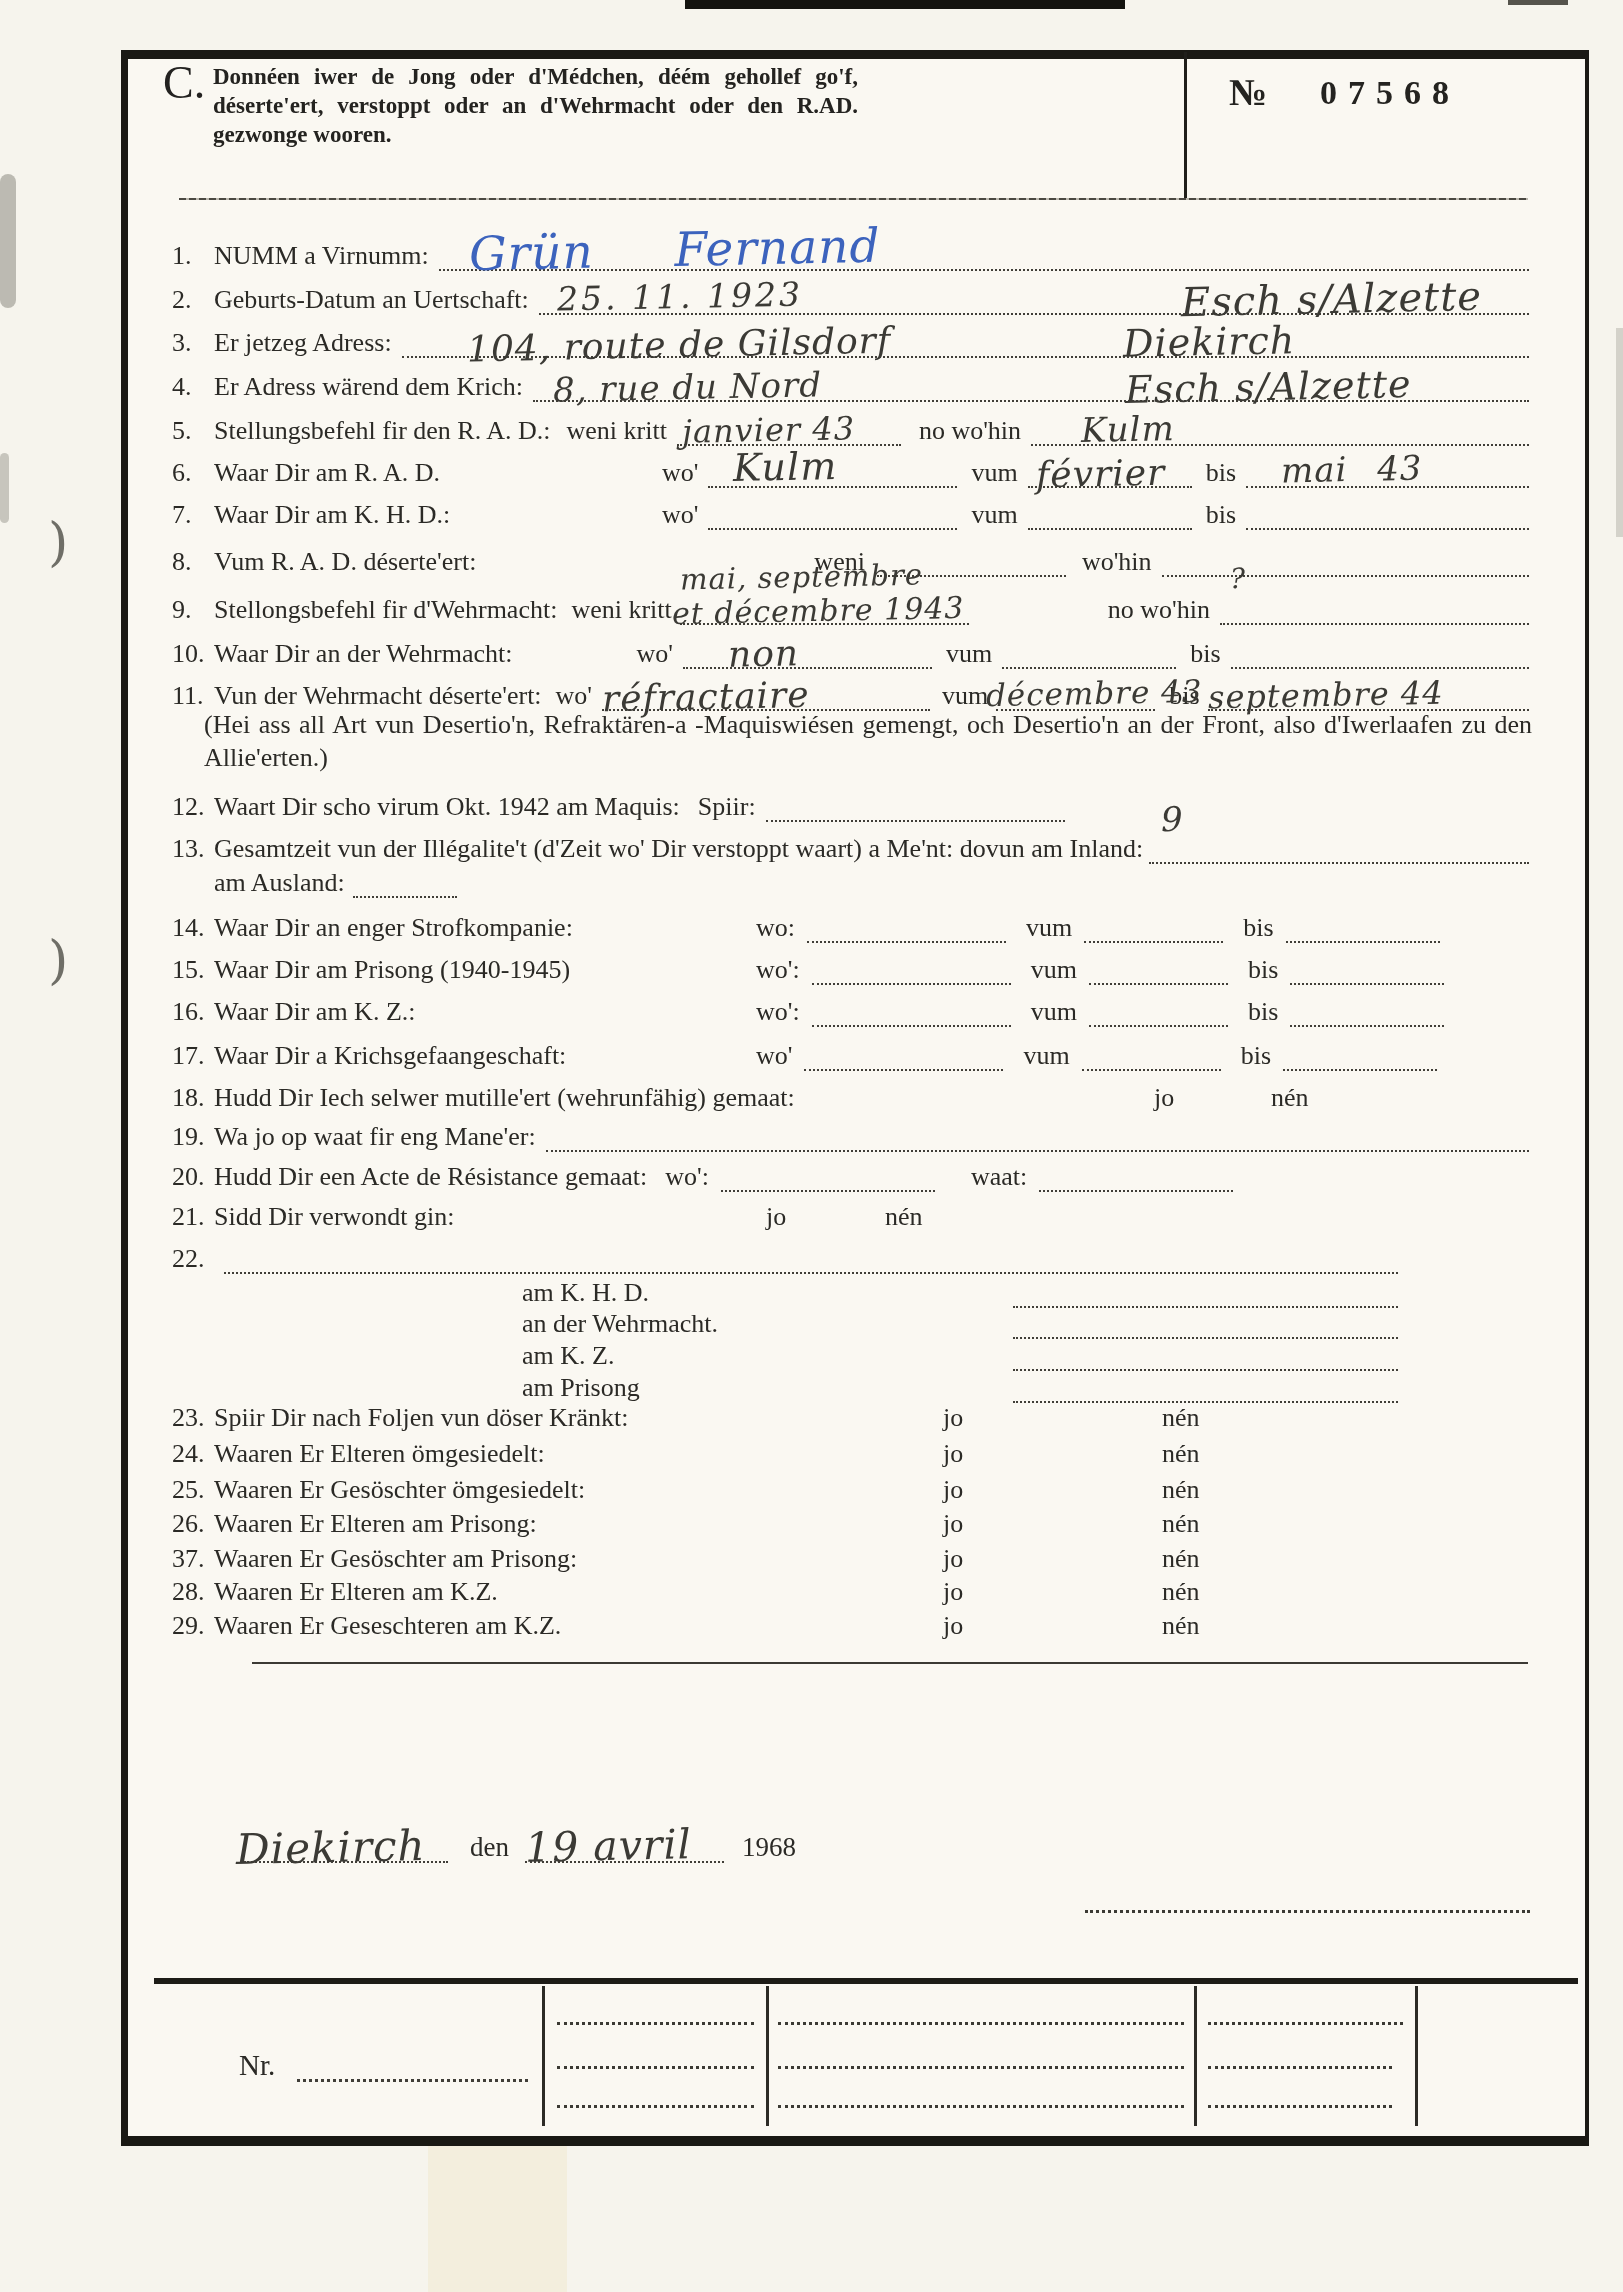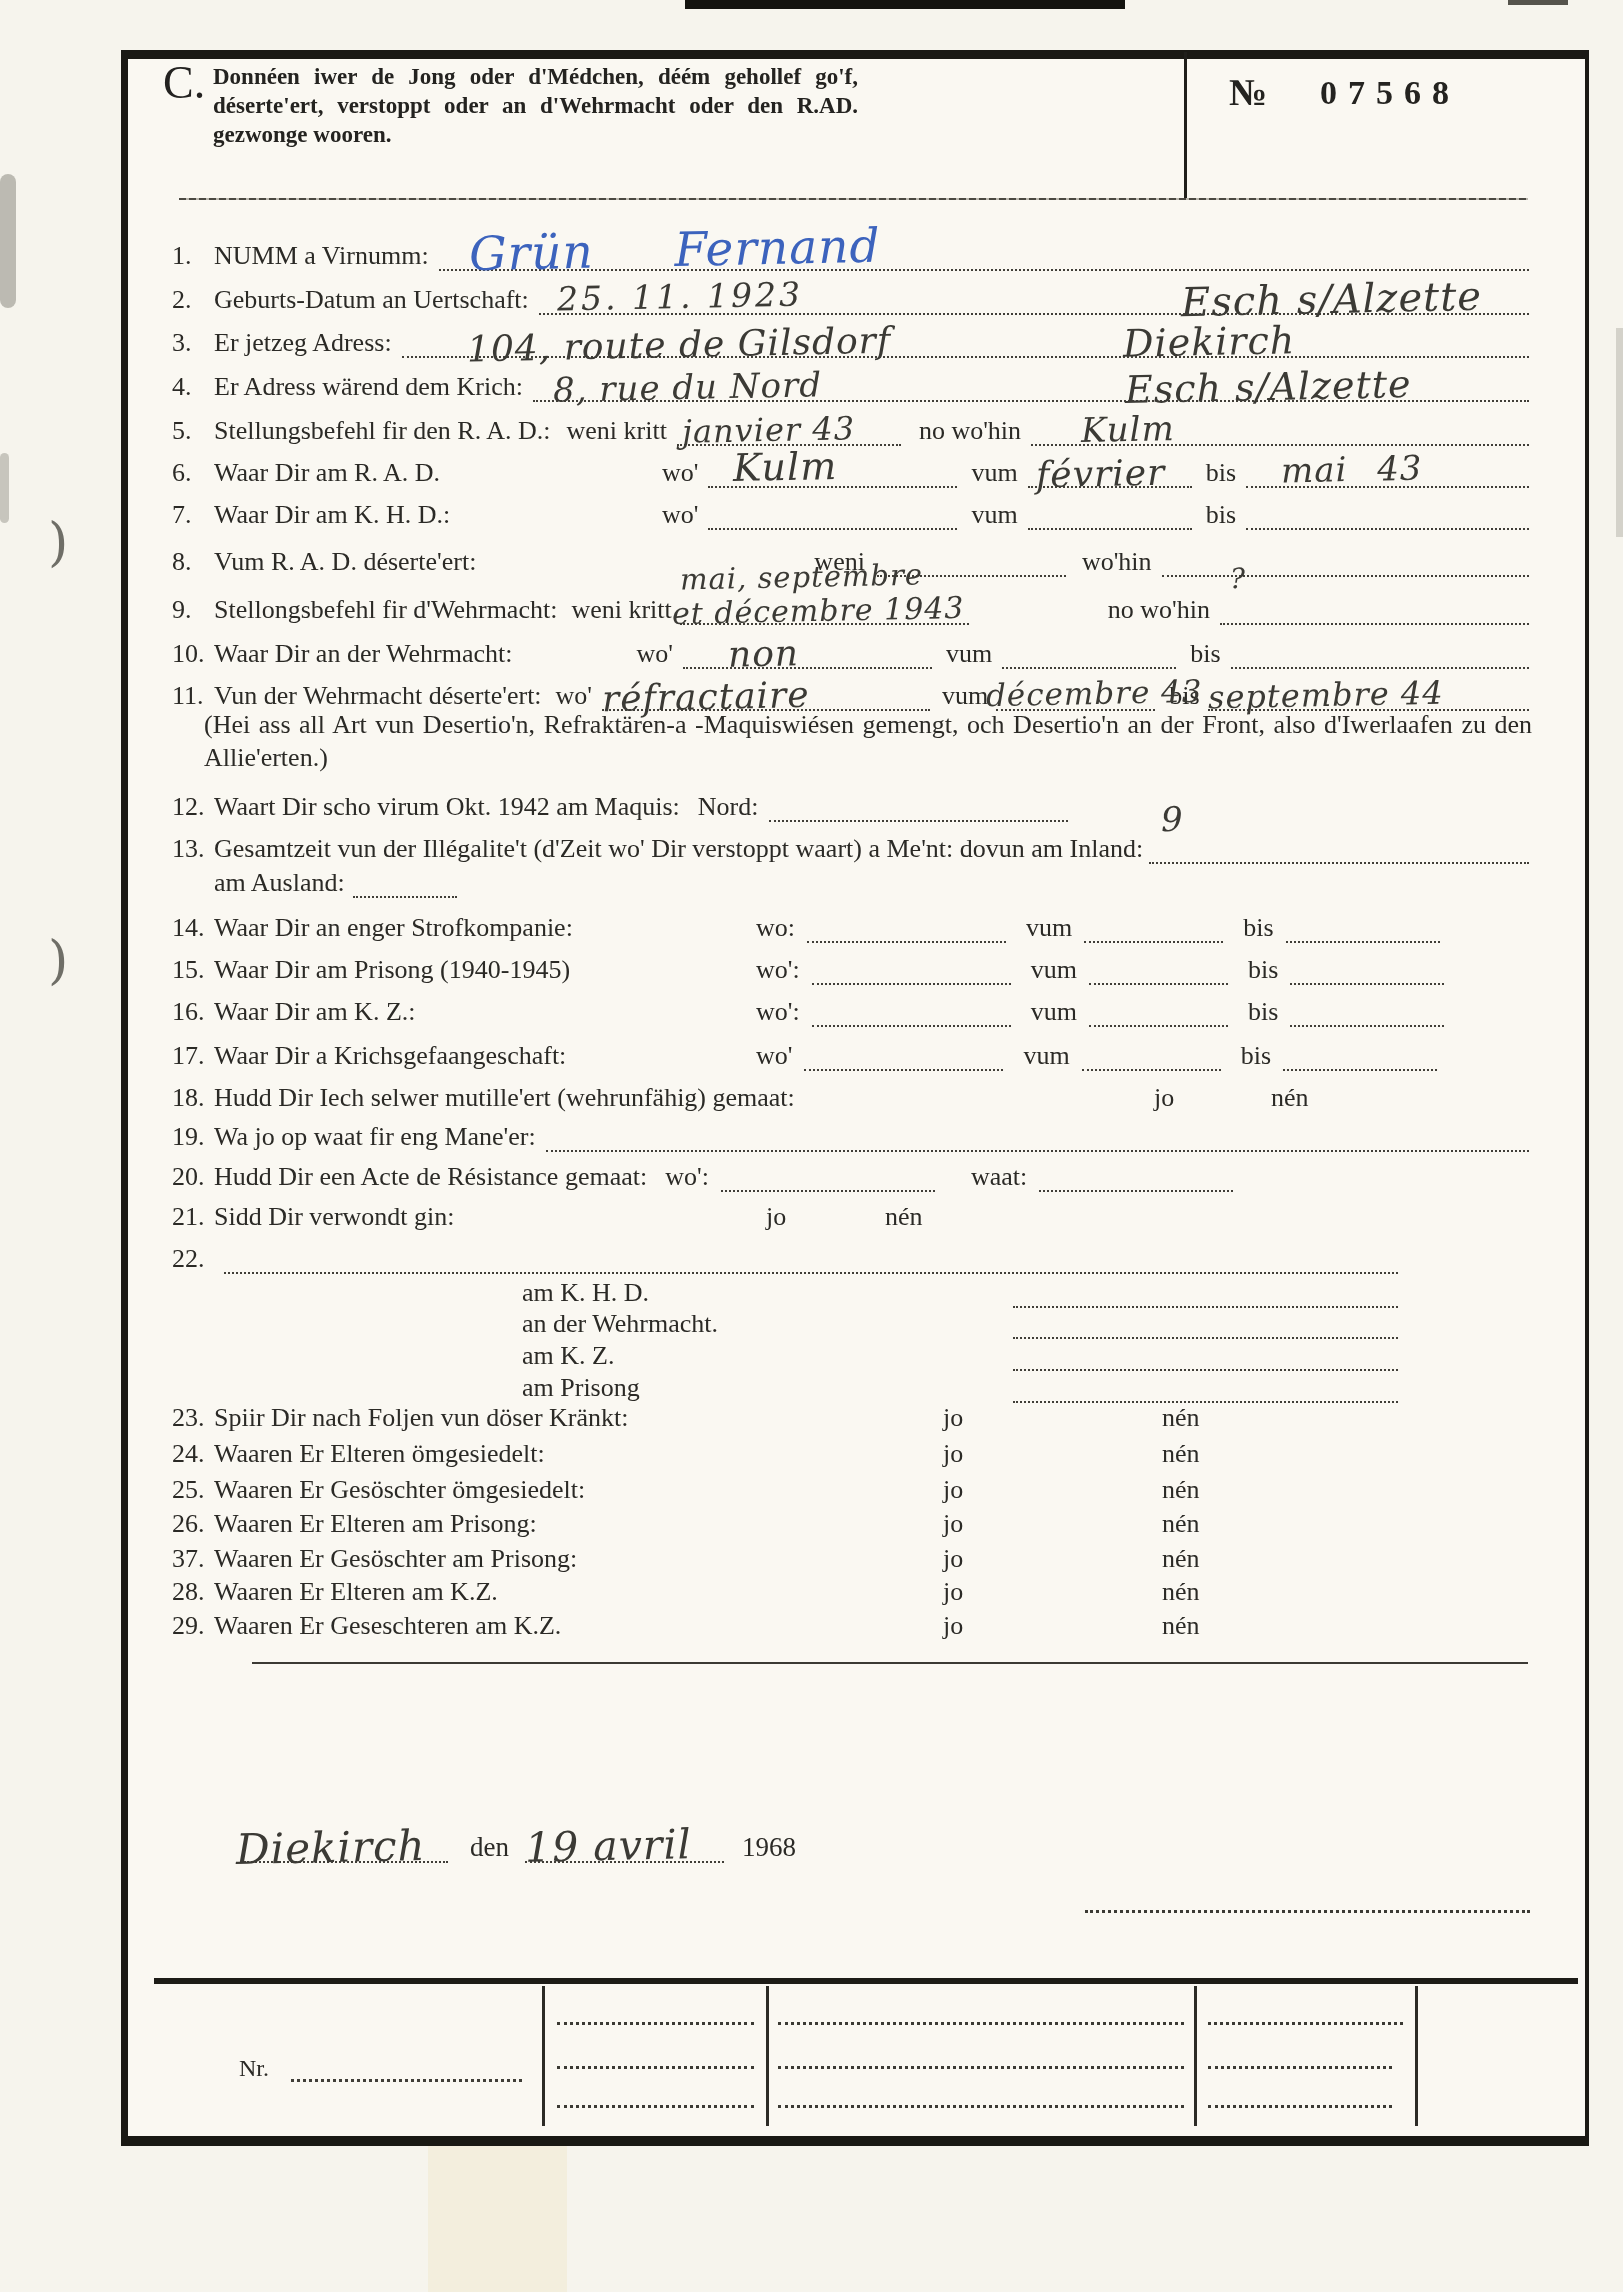--- a/index.html
+++ b/index.html
@@ -58,21 +58,21 @@
   .dateline{position:absolute;left:244px;top:1813px;height:50px;display:flex;
             align-items:flex-end;font-size:27px;color:#2b2a26;}
   .sig-line{left:1085px;top:1908px;width:445px;height:2px;
             border-bottom:3px dotted #3b3a34;}
 
   
   .tbl-top{left:154px;top:1978px;width:1424px;height:6px;background:#1d1c17;}
   .vline{position:absolute;width:3px;background:#2c2b26;top:1986px;height:140px;}
   .tdots{position:absolute;height:2px;border-bottom:3px dotted #3b3a34;}
   .nr-row{position:absolute;left:239px;top:2040px;height:42px;display:flex;
-          align-items:flex-end;font-size:24px;color:#2b2a26;}
+          align-items:flex-end;font-size:29px;color:#2b2a26;}
 </style>
 </head>
 <body>
 
 <div class="page">
 
   <div class="art top-strip"></div>
   <div class="art top-strip2"></div>
   <div class="art smudge1"></div>
   <div class="art smudge2"></div>
@@ -216,21 +216,21 @@
     <span class="fld" style="margin-left:14px">bis</span>
     <span class="dots grow" style="margin-left:8px">
       <span class="hw" style="left:0;bottom:-2px;font-size:32px;">septembre 44</span>
     </span>
   </div>
   <div class="note" style="top:708px">(Hei ass all Art vun Desertio'n, Refraktären-a -Maquiswiésen gemengt, och Desertio'n an der Front, also d'Iwerlaafen zu den Allie'erten.)</div>
 
   <div class="row" style="top:786px">
     <span class="num">12.</span>
     <span class="lbl">Waart Dir scho virum Okt. 1942 am Maquis:</span>
-    <span class="fld" style="margin-left:18px">Nord:</span>
+    <span class="fld" style="margin-left:18px">Spiir:</span>
     <span class="dots" style="width:299px;margin-left:10px"></span>
   </div>
 
   <div class="row" style="top:828px">
     <span class="num">13.</span>
     <span class="lbl">Gesamtzeit vun der Illégalite't (d'Zeit wo' Dir verstoppt waart) a Me'nt: dovun am Inland:</span>
     <span class="dots grow" style="margin-left:6px">
       <span class="hw" style="left:12px;top:-32px;font-size:34px;">9</span>
     </span>
   </div>

